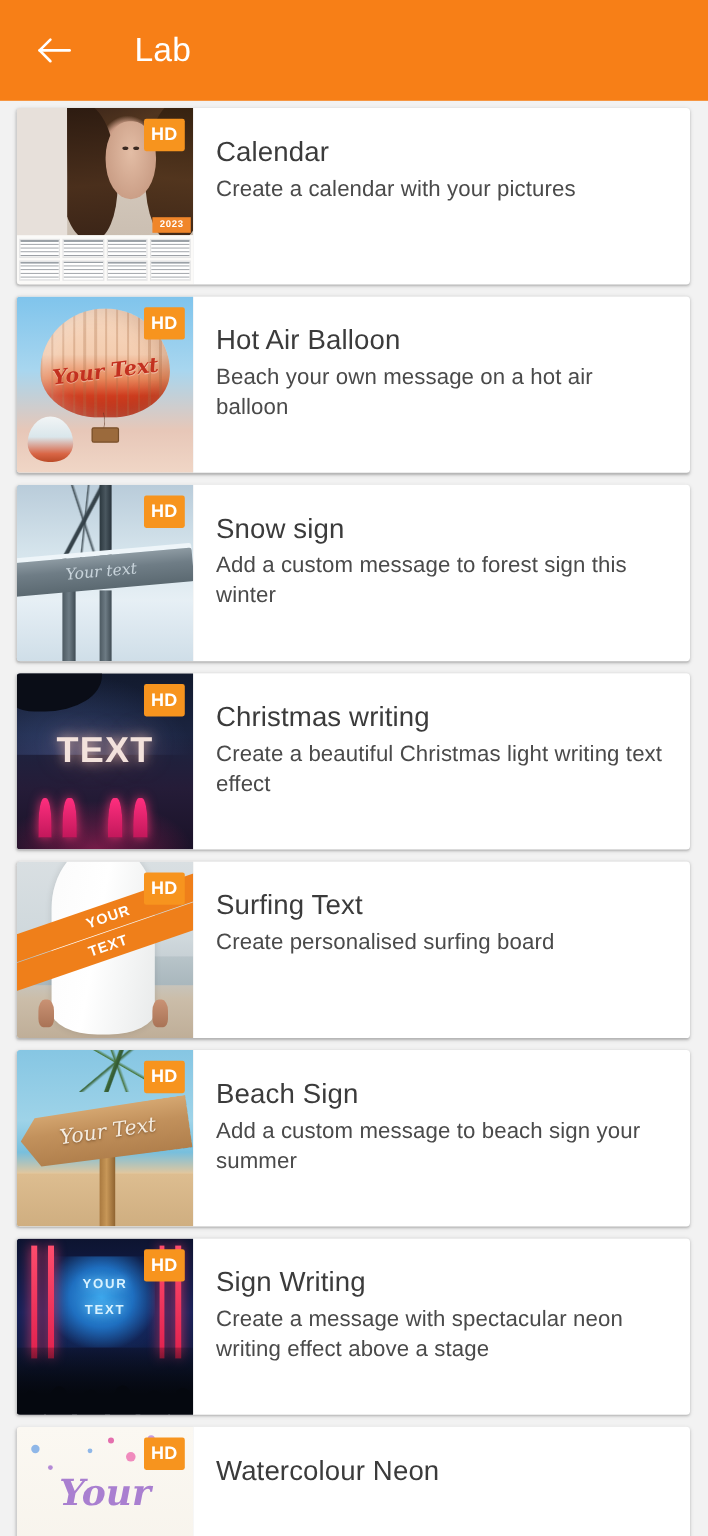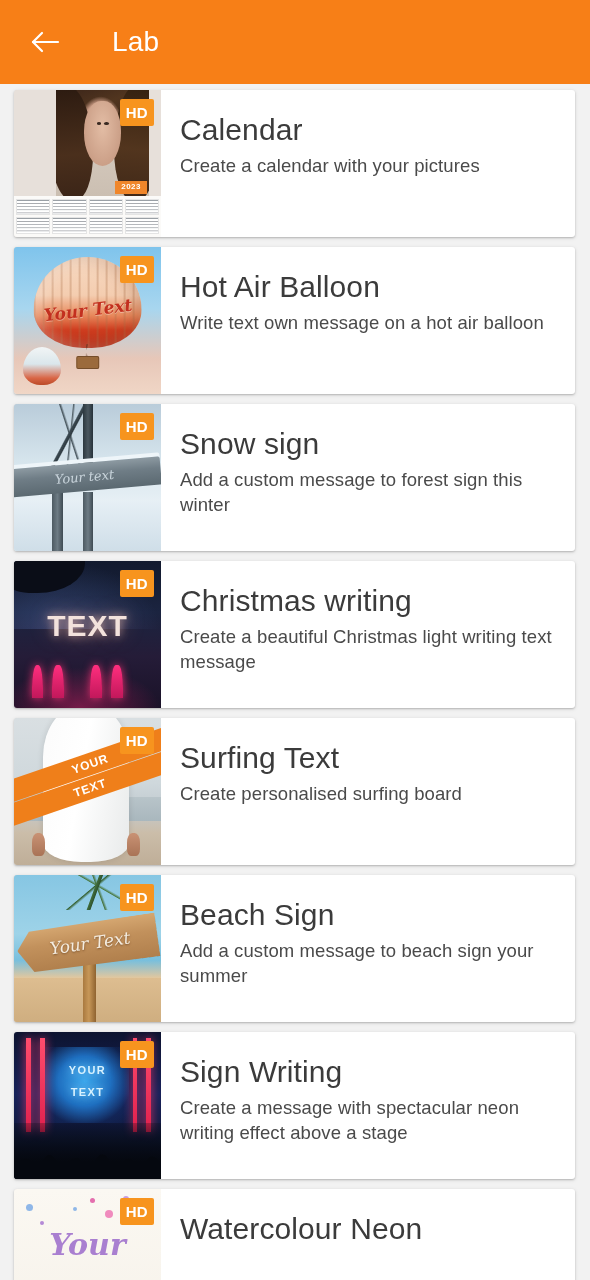--- a/index.html
+++ b/index.html
@@ -92,40 +92,40 @@
     z-index: 4;
   }
 
   
   .card-body {
     flex: 1 1 auto;
     padding: 22px 18px 16px 19px;
     min-width: 0;
   }
   .card-title {
-    font-size: 30px;
+    font-size: 23px;
     color: #3b3b3b;
     font-weight: 400;
     line-height: 1.22;
     margin-bottom: 4px;
     letter-spacing: .1px;
   }
   .card-desc {
     font-size: 18.5px;
     color: #4a4a4a;
     line-height: 1.36;
     letter-spacing: .1px;
   }
 
   
 
   
   .art-calendar { background: #e7e0da; }
   .cal-photo {
-    position: absolute; left: 0; right: 12px; top: 0; height: 72%;
+    position: absolute; left: 0; right: 0; top: 0; height: 72%;
     background:
       radial-gradient(ellipse 34% 40% at 48% 34%, #d8b09a 0%, #c89a84 55%, rgba(200,154,132,0) 70%),
       linear-gradient(160deg, #3a2419 0%, #51351f 22%, rgba(81,53,31,0) 40%),
       linear-gradient(200deg, #2e1c12 0%, #4b2f1d 25%, rgba(75,47,29,0) 46%),
       linear-gradient(#ded3c7, #cbbfb2);
     overflow: hidden;
     margin-left: 42px;
   }
   .cal-hair-l {
     position: absolute; left: -6%; top: -4%; width: 46%; height: 108%;
@@ -422,21 +422,21 @@
         <div class="bal-env"></div>
         <div class="bal-script">Your Text</div>
         <div class="bal-ropes"></div>
         <div class="bal-basket"></div>
         <div class="bal-small"></div>
       </div>
       <div class="hd-badge">HD</div>
     </div>
     <div class="card-body">
       <div class="card-title">Hot Air Balloon</div>
-      <div class="card-desc">Write text own message on a hot air balloon</div>
+      <div class="card-desc">Beach your own message on a hot air balloon</div>
     </div>
   </div>
 
   <div class="card">
     <div class="thumb">
       <div class="thumb-art art-snow">
         <div class="snow-ground"></div>
         <div class="snow-tree"></div>
         <div class="snow-trunk"></div>
         <div class="snow-post p1"></div>
@@ -462,21 +462,21 @@
         <div class="xm-cane c1"></div>
           <div class="xm-cane c2"></div>
         <div class="xm-cane c3"></div>
           <div class="xm-cane c4"></div>
         <div class="xm-text">TEXT</div>
       </div>
       <div class="hd-badge">HD</div>
     </div>
     <div class="card-body">
       <div class="card-title">Christmas writing</div>
-      <div class="card-desc">Create a beautiful Christmas light writing text message</div>
+      <div class="card-desc">Create a beautiful Christmas light writing text effect</div>
     </div>
   </div>
 
   <div class="card">
     <div class="thumb">
       <div class="thumb-art art-surf">
         <div class="surf-sea"></div>
         <div class="surf-board"></div>
         <div class="surf-stripe s1">YOUR</div>
         <div class="surf-stripe s2">TEXT</div>

